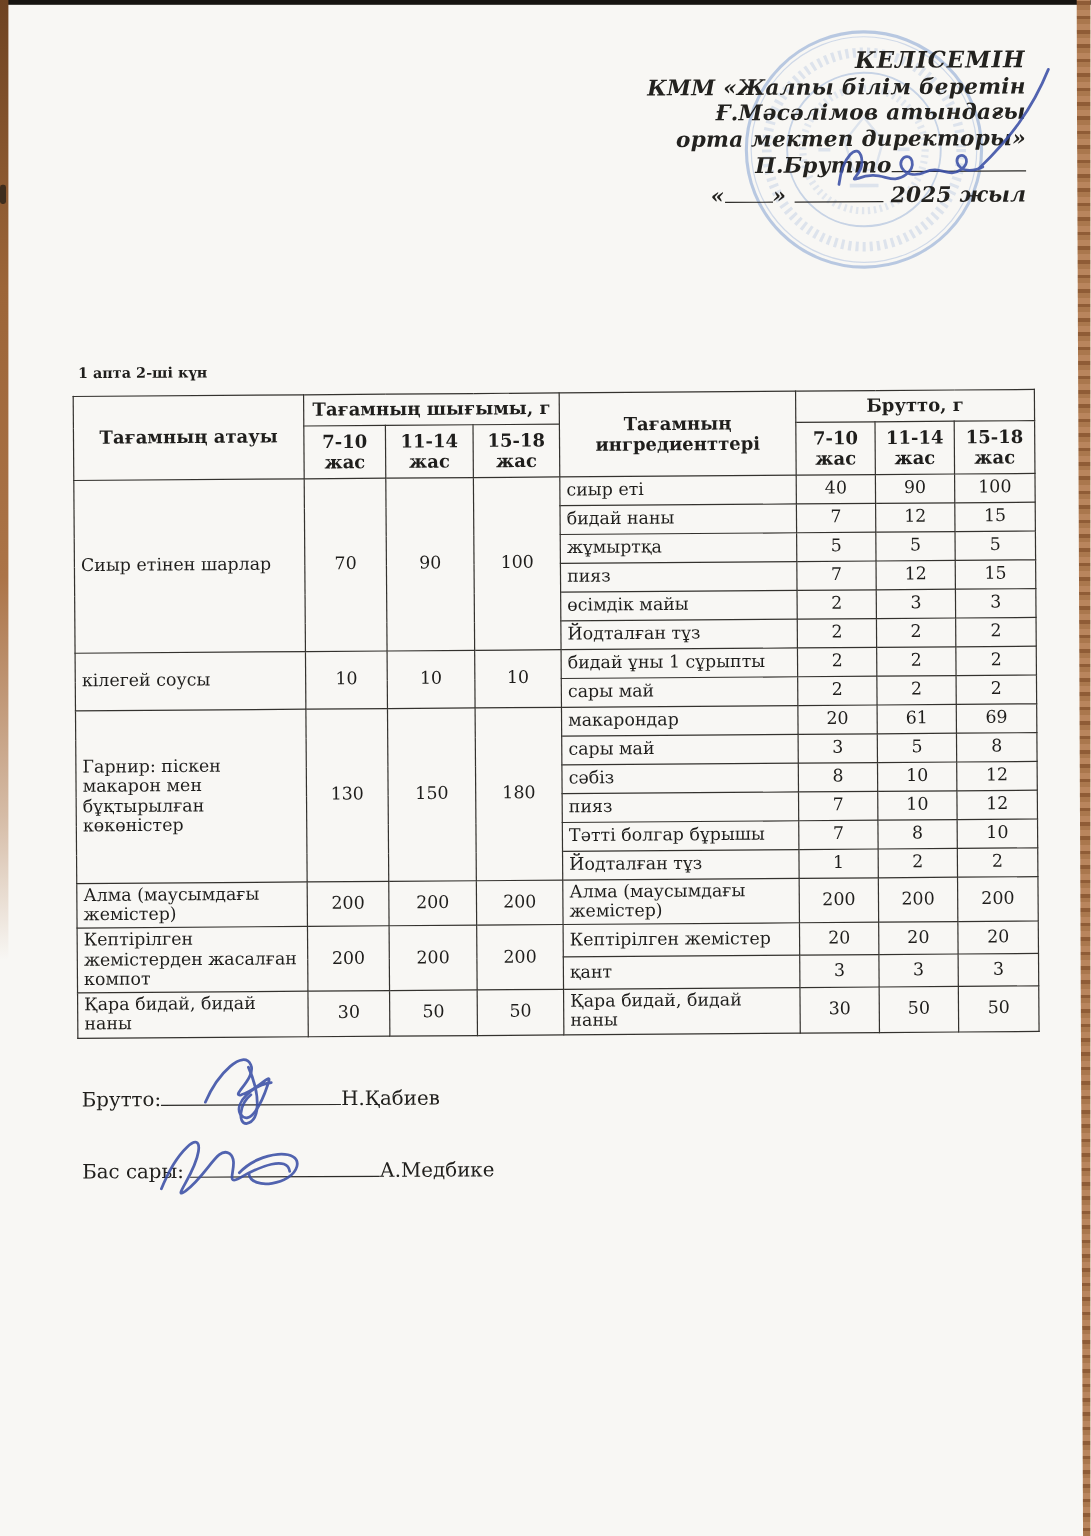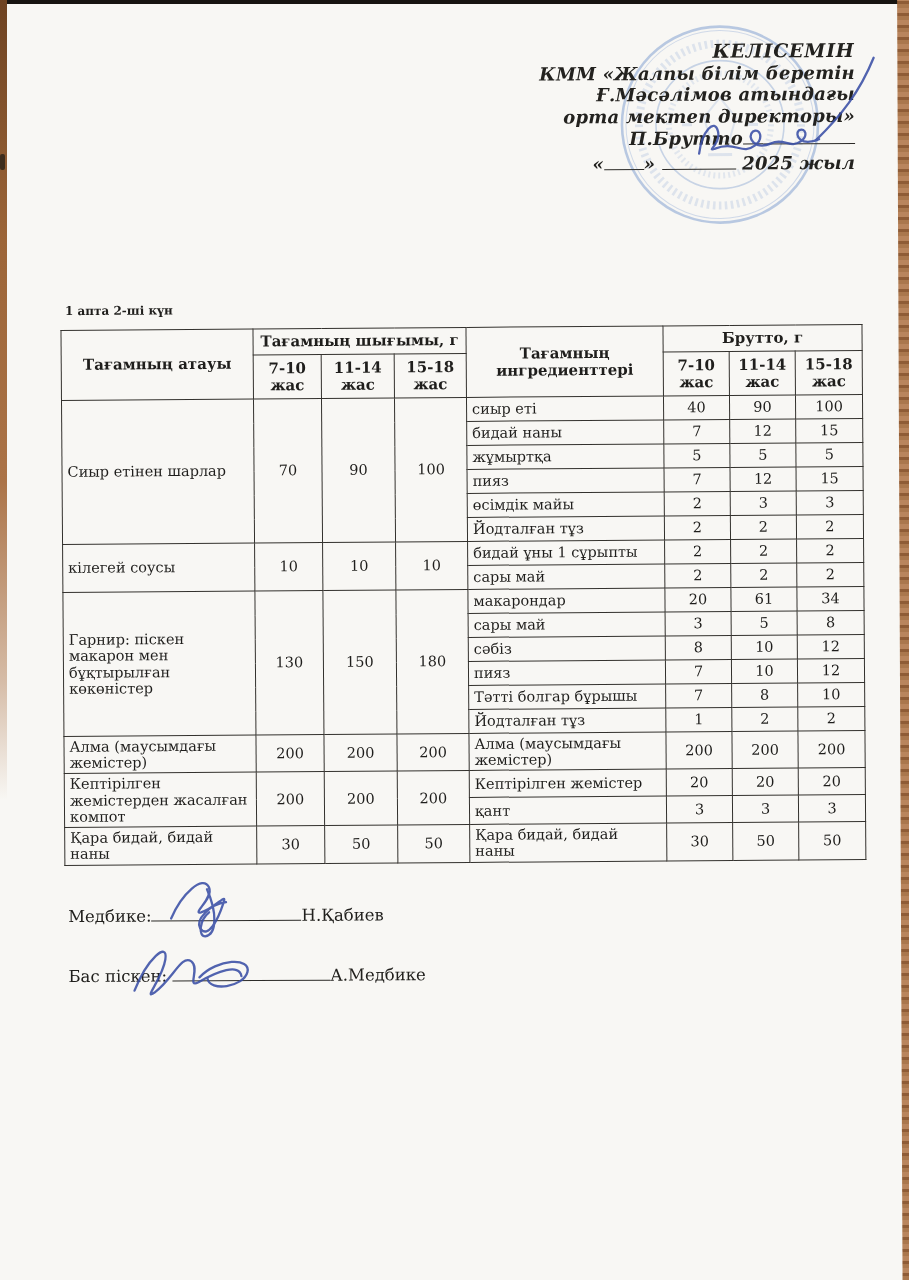--- a/index.html
+++ b/index.html
@@ -174,21 +174,21 @@
           <td class="num">2</td>
         </tr>
         <tr>
           <td class="txt" rowspan="6">Гарнир: піскен макарон мен бұқтырылған көкөністер</td>
           <td class="num" rowspan="6">130</td>
           <td class="num" rowspan="6">150</td>
           <td class="num" rowspan="6">180</td>
           <td class="txt">макарондар</td>
           <td class="num">20</td>
           <td class="num">61</td>
-          <td class="num">34</td>
+          <td class="num">69</td>
         </tr>
         <tr>
           <td class="txt">сары май</td>
           <td class="num">3</td>
           <td class="num">5</td>
           <td class="num">8</td>
         </tr>
         <tr>
           <td class="txt">сәбіз</td>
           <td class="num">8</td>
@@ -246,24 +246,24 @@
           <td class="num" rowspan="1">50</td>
           <td class="txt">Қара бидай, бидай наны</td>
           <td class="num">30</td>
           <td class="num">50</td>
           <td class="num">50</td>
         </tr>
       </tbody>
   </table>
 
   <div class="sigrow" id="sigrow-1">
-    <span>Медбике:</span><span class="uline" style="width:150px"></span><span>Н.Қабиев</span>
+    <span>Брутто:</span><span class="uline" style="width:150px"></span><span>Н.Қабиев</span>
   </div>
   <div class="sigrow" id="sigrow-2">
-    <span>Бас піскен:</span> <span class="uline" style="width:158px"></span><span>А.Медбике</span>
+    <span>Бас сары:</span> <span class="uline" style="width:158px"></span><span>А.Медбике</span>
   </div>
 
   <svg class="ink" width="909" height="1280" viewBox="0 0 909 1280">
     <g fill="none" stroke="#3a4fa6" stroke-width="2.3" stroke-linecap="round" stroke-linejoin="round" opacity=".88">
       <path d="M876 60 C862 94 843 118 818 142"></path>
       <path d="M701 155 C704 132 717 119 720 133 C723 146 707 153 717 150 C737 142 744 157 757 147 C766 140 762 129 755 133 C748 139 757 152 773 145 C786 139 792 151 803 143 C810 138 808 129 801 132 C796 137 803 149 821 141"></path>
       <path d="M169 917 C180 892 201 873 207 886 C212 897 189 913 199 911 C215 906 226 889 221 903 C216 918 206 938 198 927 C193 918 208 903 224 901"></path>
       <path d="M205 888 C215 911 215 933 203 935 C196 935 197 919 207 911"></path>
       <path d="M132 989 C145 957 166 939 163 958 C160 977 140 999 152 991 C171 977 179 953 189 960 C198 967 184 987 196 981 C215 970 237 962 239 975"></path>
       <path d="M197 976 C215 957 249 956 245 971 C241 986 207 991 205 977"></path>

